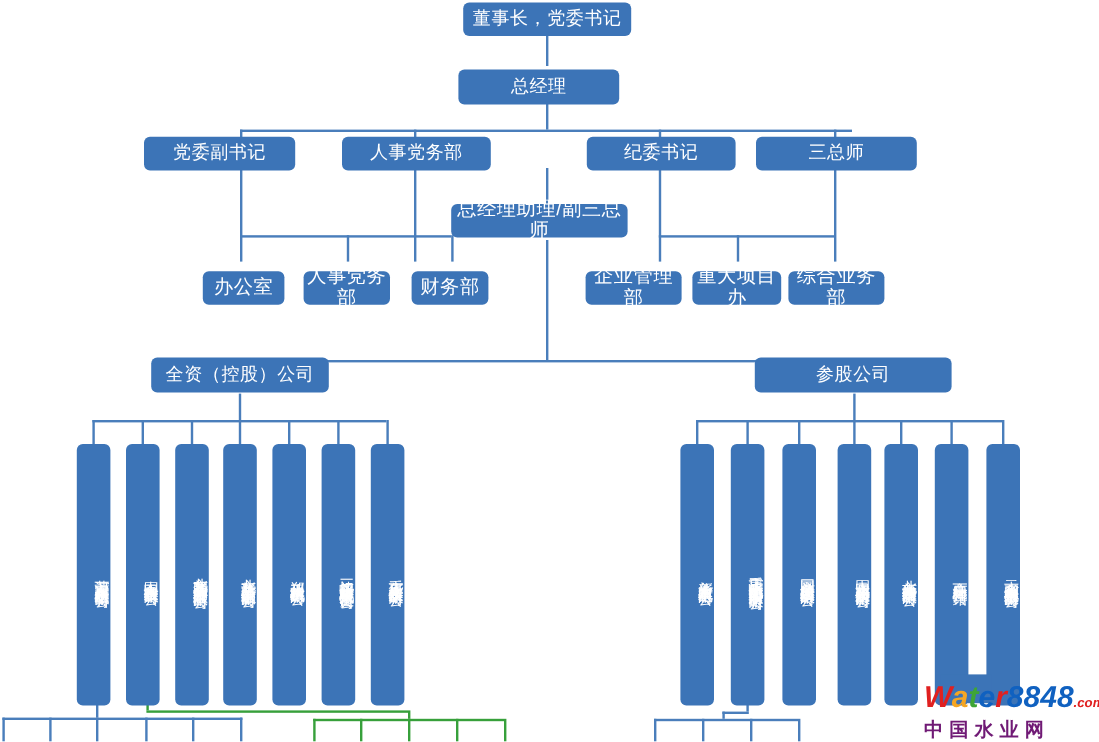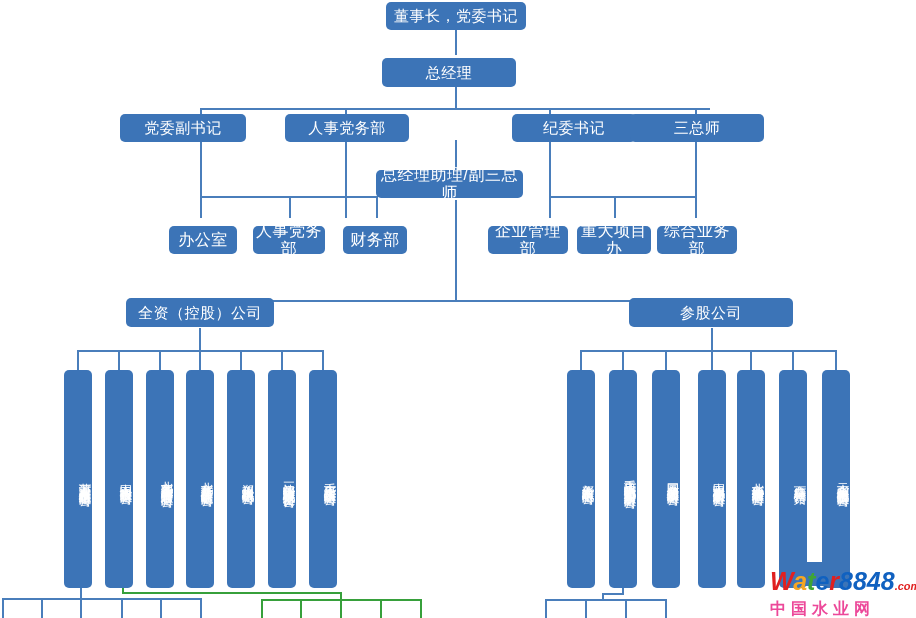--- a/index.html
+++ b/index.html
@@ -61,21 +61,21 @@
     white-space: nowrap;
   }
   .wm-c1 { color: #E02020; }
   .wm-c2 { color: #F5A623; }
   .wm-c3 { color: #3FA535; }
   .wm-c4 { color: #1061C0; }
   .wm-c5 { color: #E02020; }
   .wm-dom { font-size: 11px; color: #E02020; font-style: italic; }
   .wm-bot {
     font-size: 16px;
-    color: #ec4899;
+    color: #701a75;
     font-weight: bold;
     letter-spacing: 5px;
     line-height: 20px;
     white-space: nowrap;
   }
   .wm-block {
     position: absolute;
     left: 14px; top: -6px;
     width: 42px; height: 24px;
     background: #3C74B7;
@@ -160,21 +160,21 @@
   <div class="line v" style="left:585px; top:599px; height:19px;"></div>
   <div class="line v" style="left:625px; top:599px; height:19px;"></div>
   <div class="line v" style="left:665px; top:599px; height:19px;"></div>
 
   <div class="node h" style="left:386px; top:2px; width:140px; height:28px;">董事长，党委书记</div>
 
   <div class="node h" style="left:382px; top:58px; width:134px; height:29px;">总经理</div>
 
   <div class="node h" style="left:120px; top:114px; width:126px; height:28px;">党委副书记</div>
   <div class="node h" style="left:285px; top:114px; width:124px; height:28px;">人事党务部</div>
-  <div class="node h" style="left:489px; top:114px; width:124px; height:28px;margin-left:23px;">纪委书记</div>
+  <div class="node h" style="left:489px; top:114px; width:124px; height:28px;">纪委书记</div>
   <div class="node h" style="left:630px; top:114px; width:134px; height:28px;">三总师</div>
 
   <div class="node h-sm" style="left:376px; top:170px; width:147px; height:28px;">总经理助理/副三总师</div>
 
   <div class="node h-sm" style="left:169px; top:226px; width:68px; height:28px;">办公室</div>
   <div class="node h-sm" style="left:253px; top:226px; width:72px; height:28px;">人事党务部</div>
   <div class="node h-sm" style="left:343px; top:226px; width:64px; height:28px;">财务部</div>
 
   <div class="node h-sm" style="left:488px; top:226px; width:80px; height:28px;">企业管理部</div>
   <div class="node h-sm" style="left:577px; top:226px; width:74px; height:28px;">重大项目办</div>

